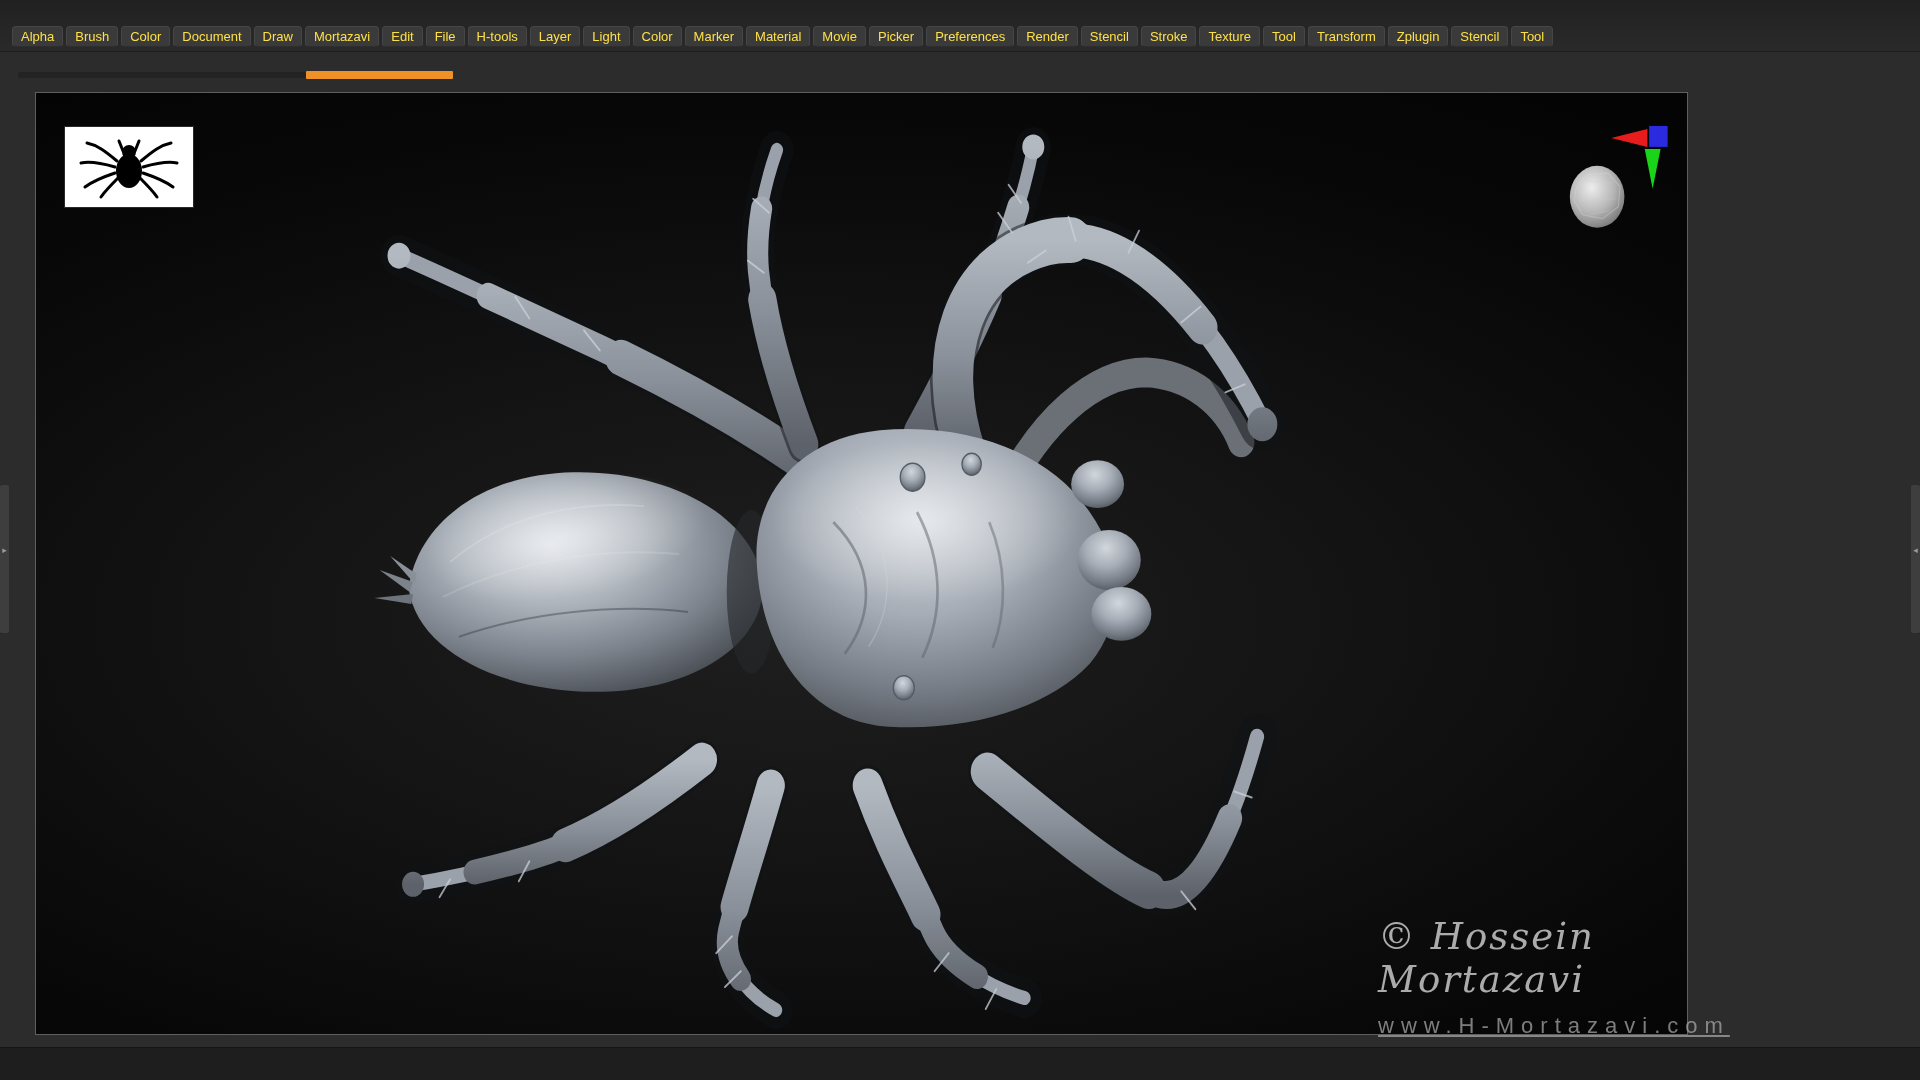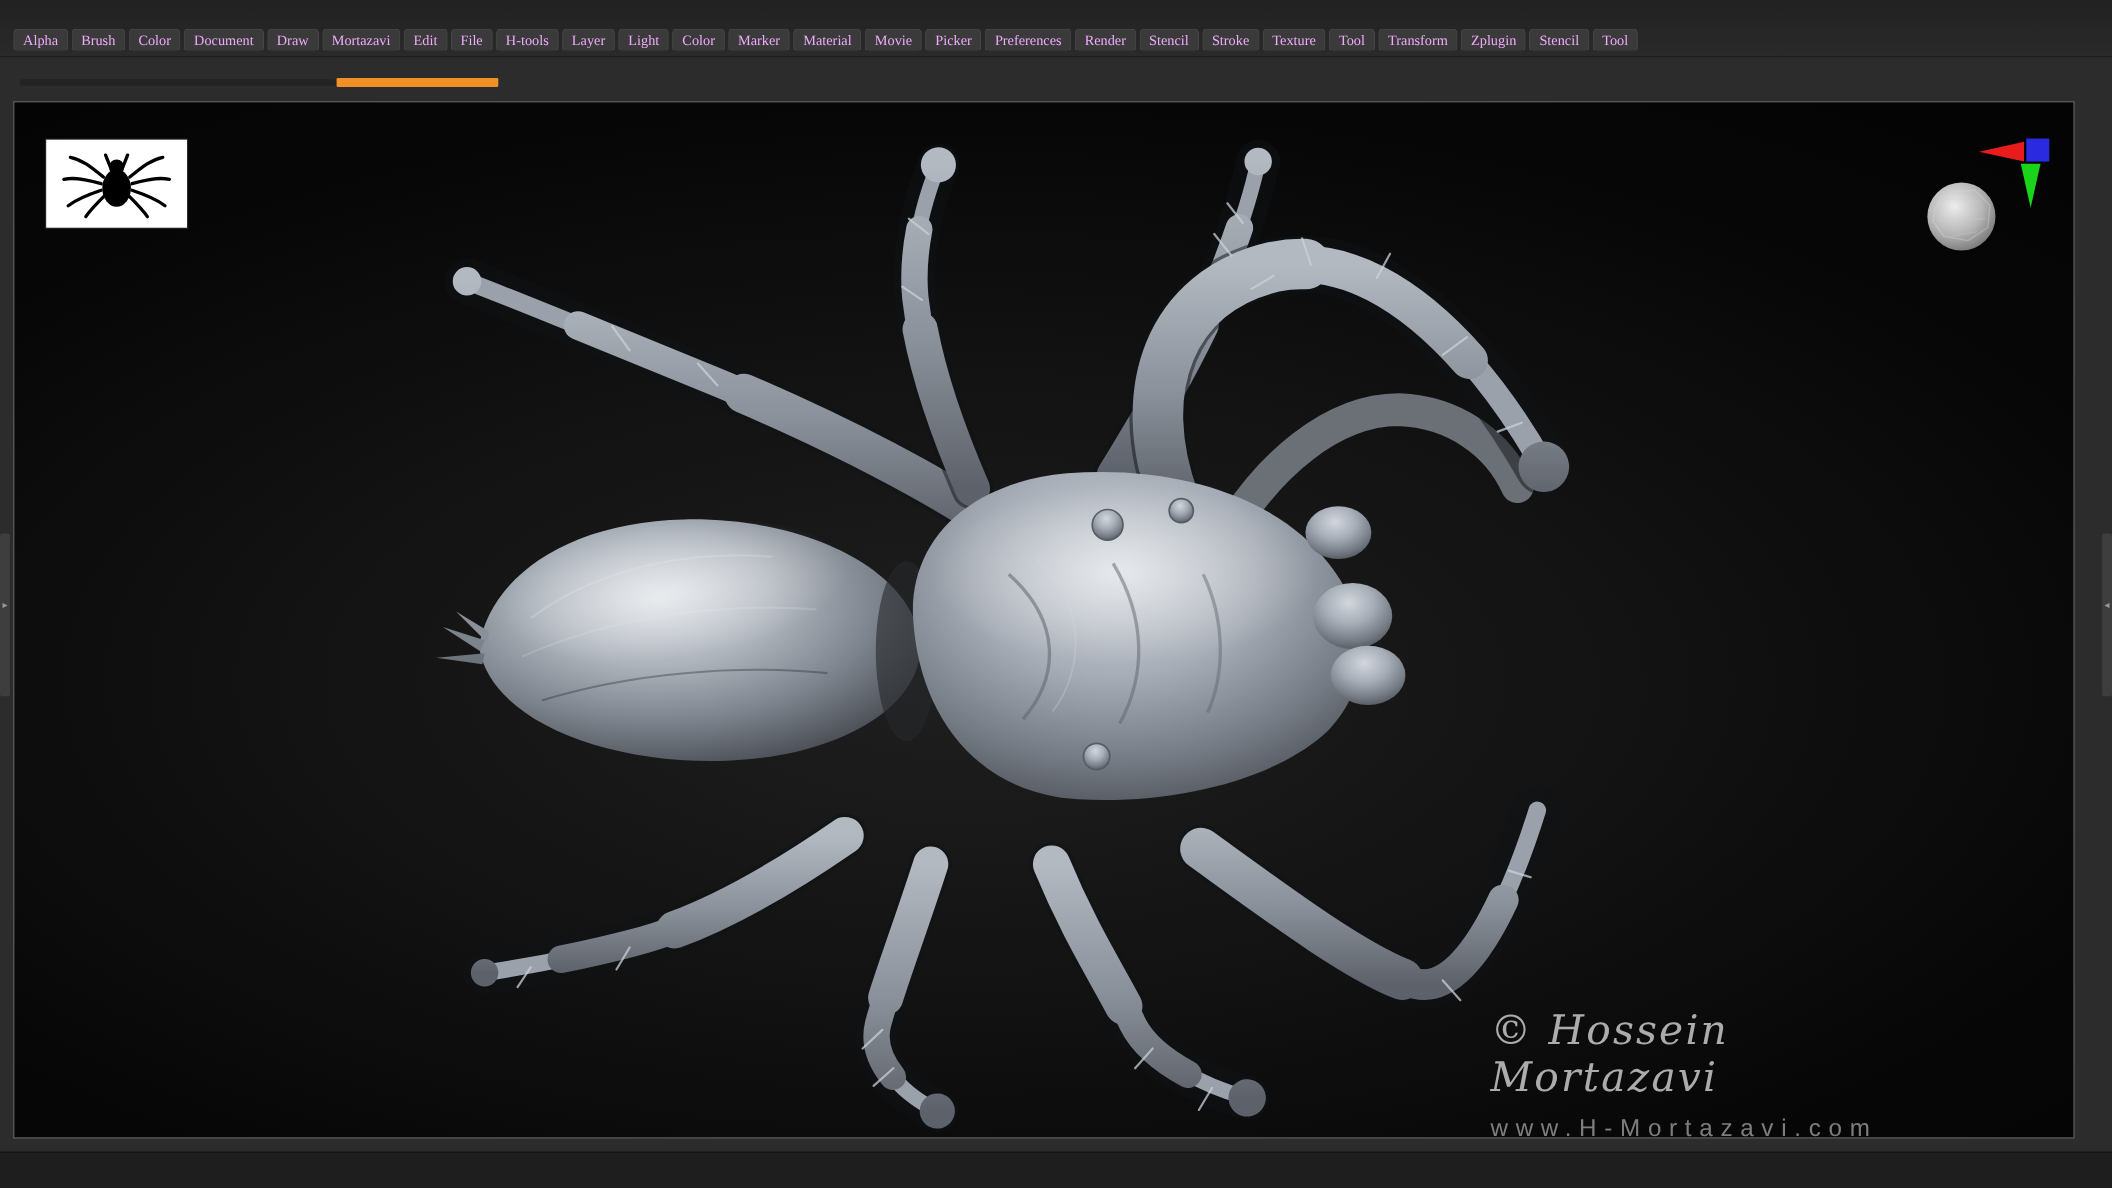--- a/index.html
+++ b/index.html
@@ -6,54 +6,54 @@
   html,body { width:1920px; height:1080px; overflow:hidden; background:#2c2c2c;
               font-family:"Liberation Sans", sans-serif; }
   .app { position:relative; width:1920px; height:1080px; background:#2c2c2c; }
 
   
   .menubar { position:absolute; top:0; left:0; width:1920px; height:52px;
              background:linear-gradient(#212121,#2a2a2a); border-bottom:1px solid #1c1c1c; }
   .tabs { position:absolute; top:26px; left:12px; display:flex; gap:3px; }
   .tab { height:21px; line-height:20px; padding:0 8px; background:#3a3a3a;
          border:1px solid #464646; border-bottom-color:#2e2e2e; border-radius:4px;
-         color:#f0abfc; font-size:13px; white-space:nowrap; cursor:pointer;font-family:Liberation Serif, serif; }
+         color:#fde047; font-size:13px; white-space:nowrap; cursor:pointer; }
 
   
   .menu-scroll-track { position:absolute; top:72px; left:18px; width:288px; height:6px;
                        background:#232323; border-radius:3px; }
   .menu-scroll-thumb { position:absolute; top:71px; left:306px; width:147px; height:8px;
                        background:#ef9126; border-radius:1px; cursor:pointer; }
 
   
   .edge-strip { position:absolute; width:9px; height:148px; top:485px; background:#3e3e3e;
                 border-radius:2px; cursor:pointer; }
   .edge-strip.left { left:0; }
   .edge-strip.right { right:0; }
   .edge-arrow { position:absolute; top:60px; width:9px; text-align:center;
                 font-size:9px; color:#9a9a9a; line-height:10px; }
 
   
-  .canvas { position:absolute; left:12px; top:92px; width:1874px; height:943px;
+  .canvas { position:absolute; left:35px; top:92px; width:1653px; height:943px;
             border:1px solid #5f5f5f;
             background:radial-gradient(ellipse 1400px 640px at 46% 56%,
                        #1f1f1f 0%, #121212 45%, #070707 80%, #040404 100%); }
   .model-svg { position:absolute; left:0; top:0; width:100%; height:100%; }
 
   
   .alpha-thumb { position:absolute; left:29px; top:34px; width:128px; height:80px;
                  background:#ffffff; box-shadow:0 0 0 1px #2a2a2a; cursor:pointer; }
   .alpha-thumb svg { width:100%; height:100%; display:block; }
 
   
   .watermark { position:absolute; left:1342px; top:822px; width:420px; pointer-events:none; }
   .wm-line1 { font-family:"DejaVu Serif", serif; font-style:italic; font-size:37px;
               letter-spacing:2px; color:rgba(208,208,208,0.82); }
   .wm-line2 { margin-top:12px; font-size:22px; letter-spacing:7px;
-              color:rgba(165,165,165,0.75); font-family:"Liberation Sans",sans-serif; }
+              color:rgba(165,165,165,0.75); font-family:"Liberation Sans",sans-serif;text-decoration:underline; }
 
   
   .bottombar { position:absolute; left:0; bottom:0; width:1920px; height:33px;
                background:#1e1e1e; border-top:1px solid #141414; }
 </style>
 </head>
 <body>
 
 <div class="app">
 

